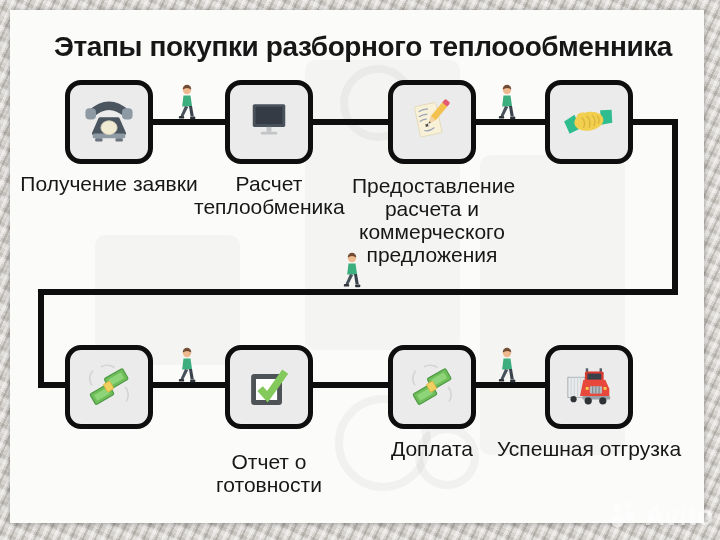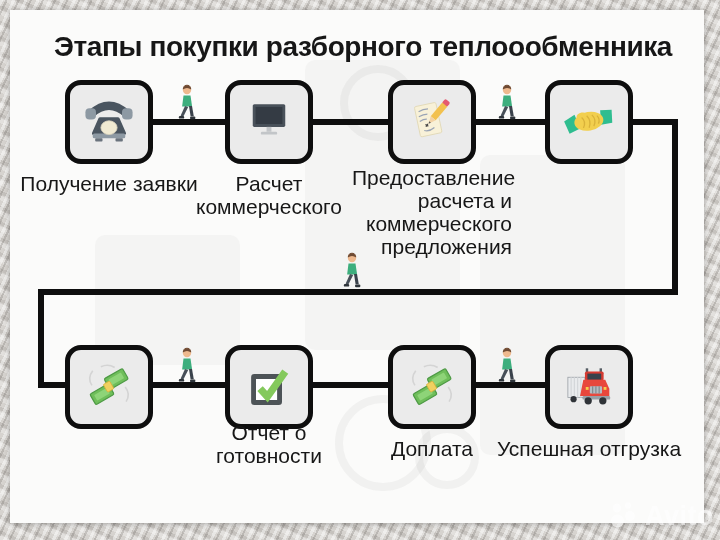--- a/index.html
+++ b/index.html
@@ -235,26 +235,26 @@
         <path d="M6.5 12.5 h7 l1.6 11 h-10 z" fill="#3dae7d"></path>
         <path d="M8 23 L3.6 32.8 l2.6 1 L11.2 24 z" fill="#474f58"></path>
         <path d="M12 23 l1.6 10.3 h3.2 L15 23 z" fill="#3a424b"></path>
         <rect x="1.8" y="33" width="5.4" height="2.6" rx="1.2" fill="#2e343a"></rect>
         <rect x="13" y="33.6" width="5.4" height="2.6" rx="1.2" fill="#2e343a"></rect>
       </svg>
   </div>
 
   <div class="lbl" style="left:4px;top:162px;width:190px;">Получение заявки</div>
   <div class="lbl" style="left:184px;top:162px;width:150px;">Расчет
-коммерческого</div>
-  <div class="lbl" style="left:342px;top:156px;width:160px;text-align:right;">Предоставление
+теплообменика</div>
+  <div class="lbl" style="left:342px;top:164px;width:160px;">Предоставление
 расчета и
 коммерческого
 предложения</div>
-  <div class="lbl" style="left:184px;top:411px;width:150px;">Отчет о
+  <div class="lbl" style="left:184px;top:440px;width:150px;">Отчет о
 готовности</div>
   <div class="lbl" style="left:484px;top:427px;width:190px;">Успешная отгрузка</div>
   <div class="lbl" style="left:342px;top:427px;width:160px;">Доплата</div>
 </div>
 
 <div class="watermark">
   <svg width="32" height="32" viewBox="0 0 32 32">
     <circle cx="8" cy="8" r="4.2" fill="#ffffff"></circle>
     <circle cx="8.5" cy="21" r="6.5" fill="#ffffff"></circle>
     <circle cx="19" cy="5.5" r="3" fill="#ffffff"></circle>

